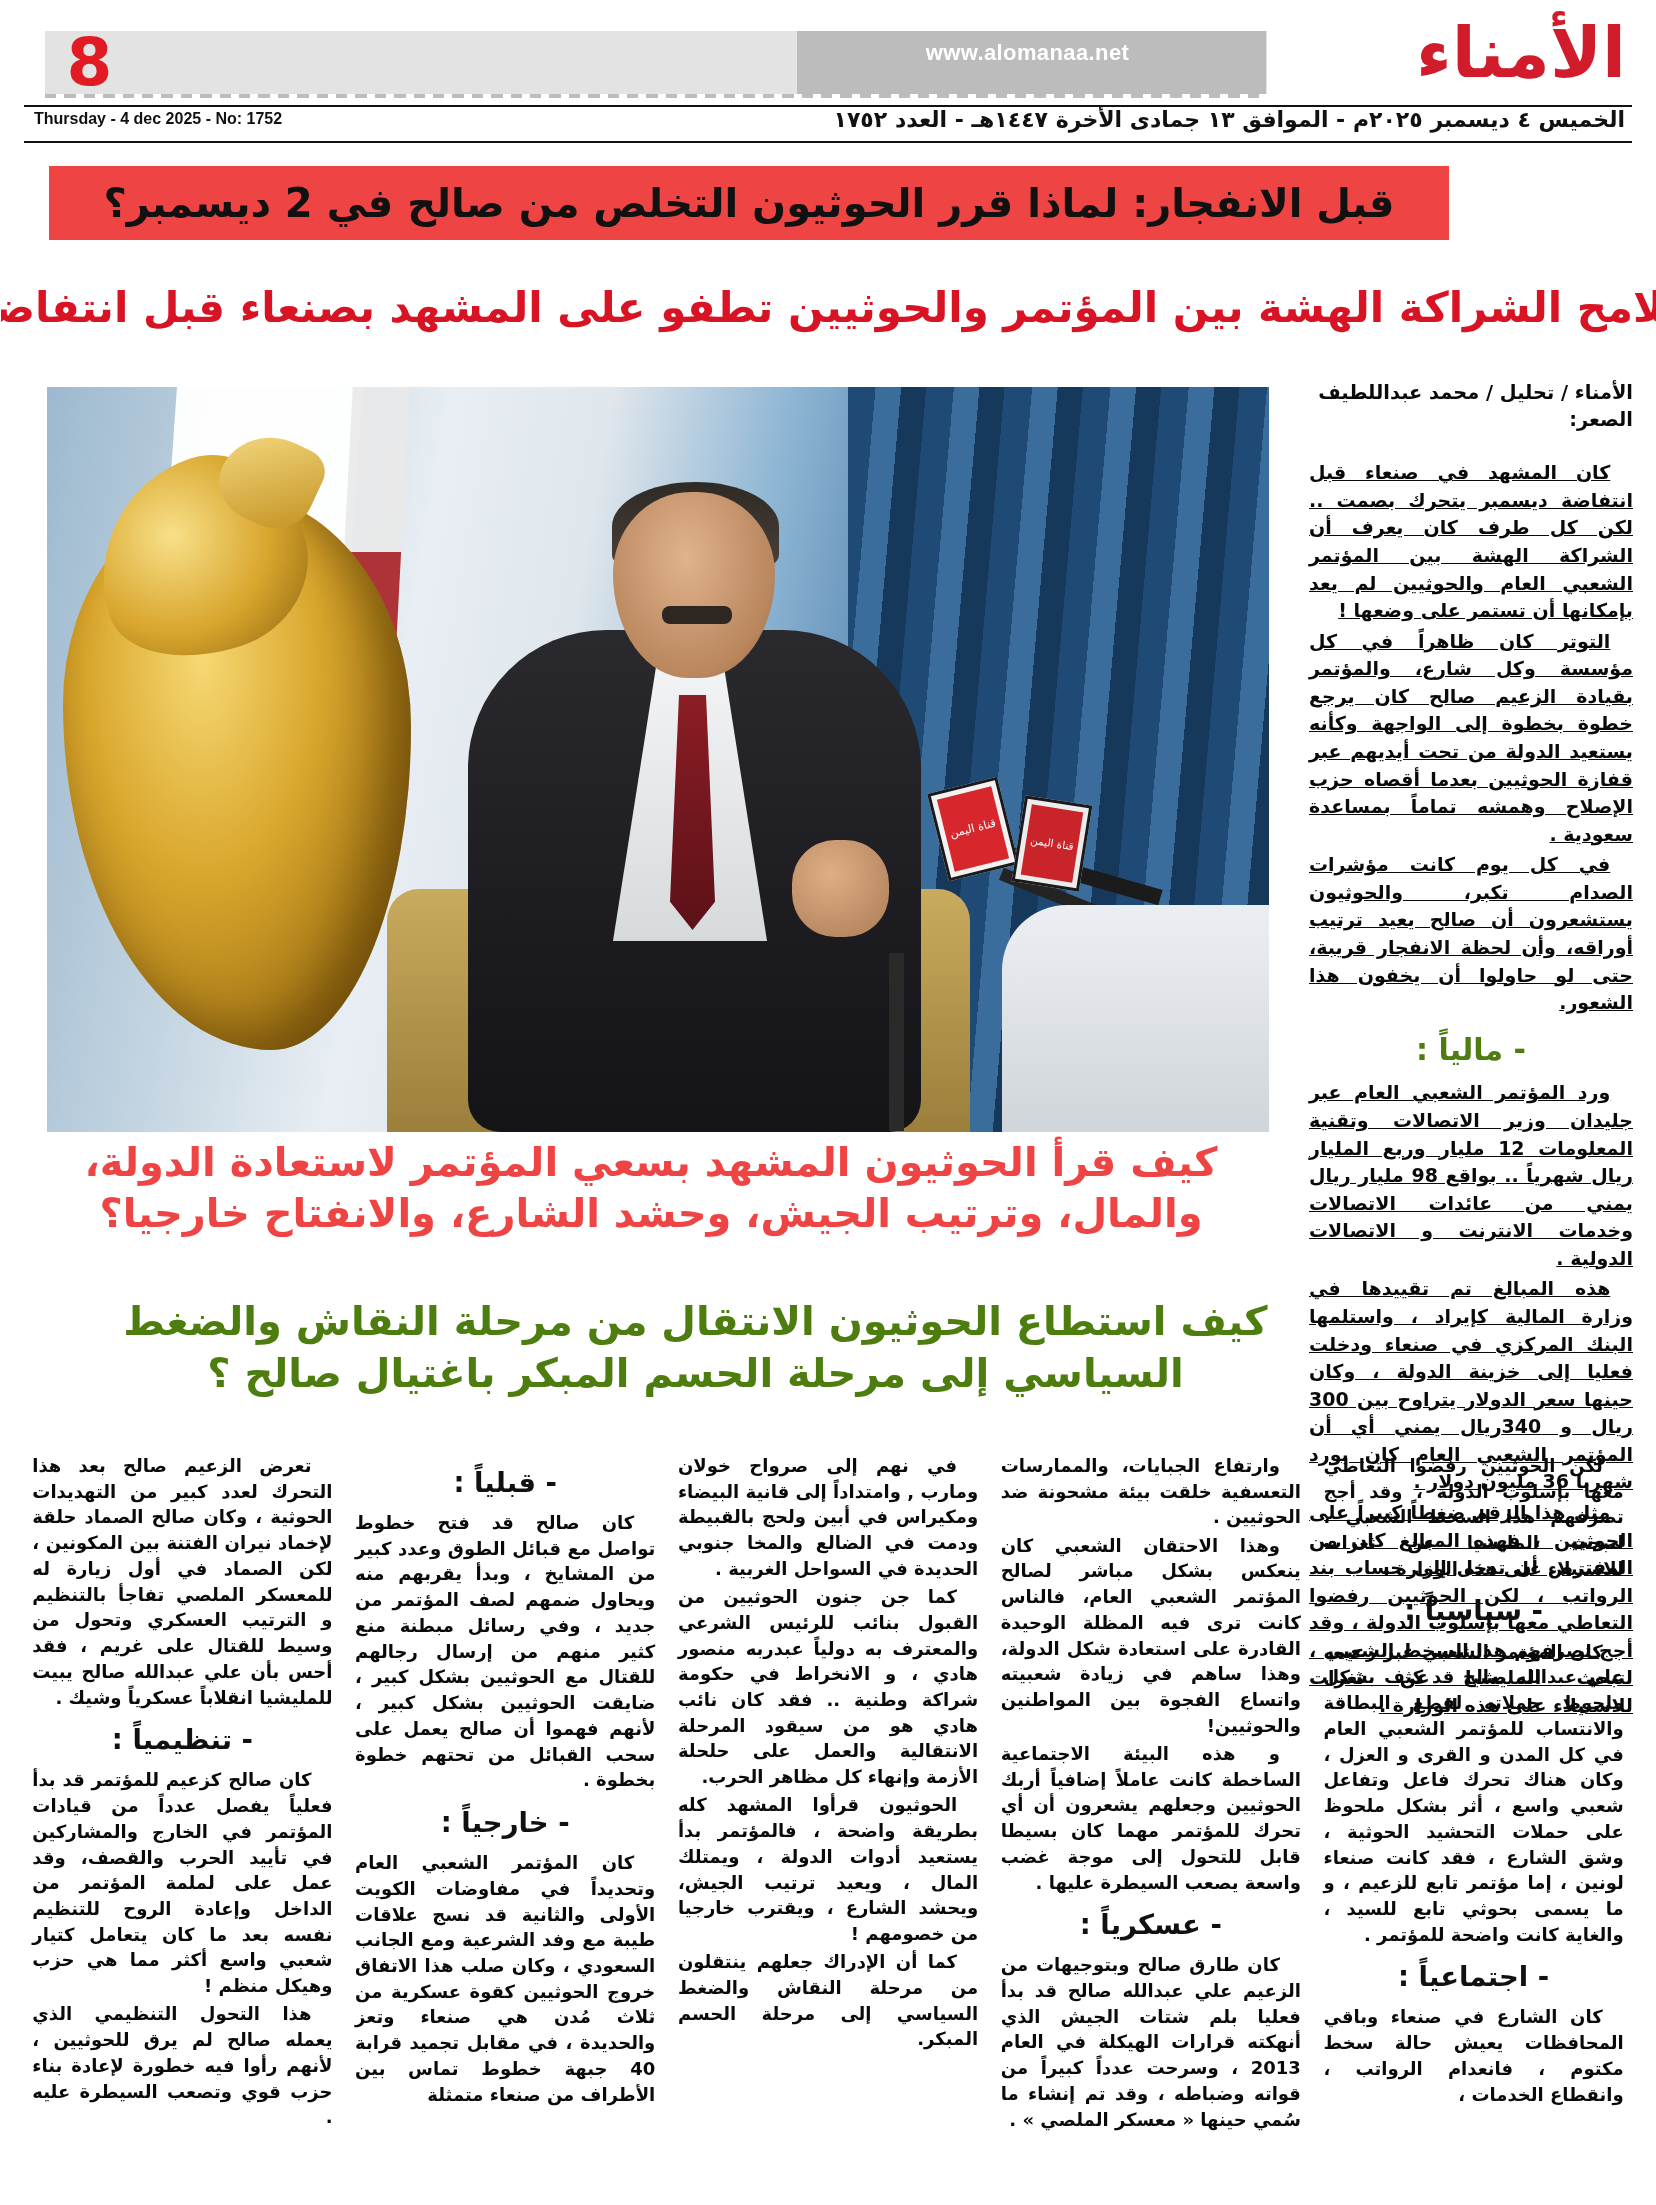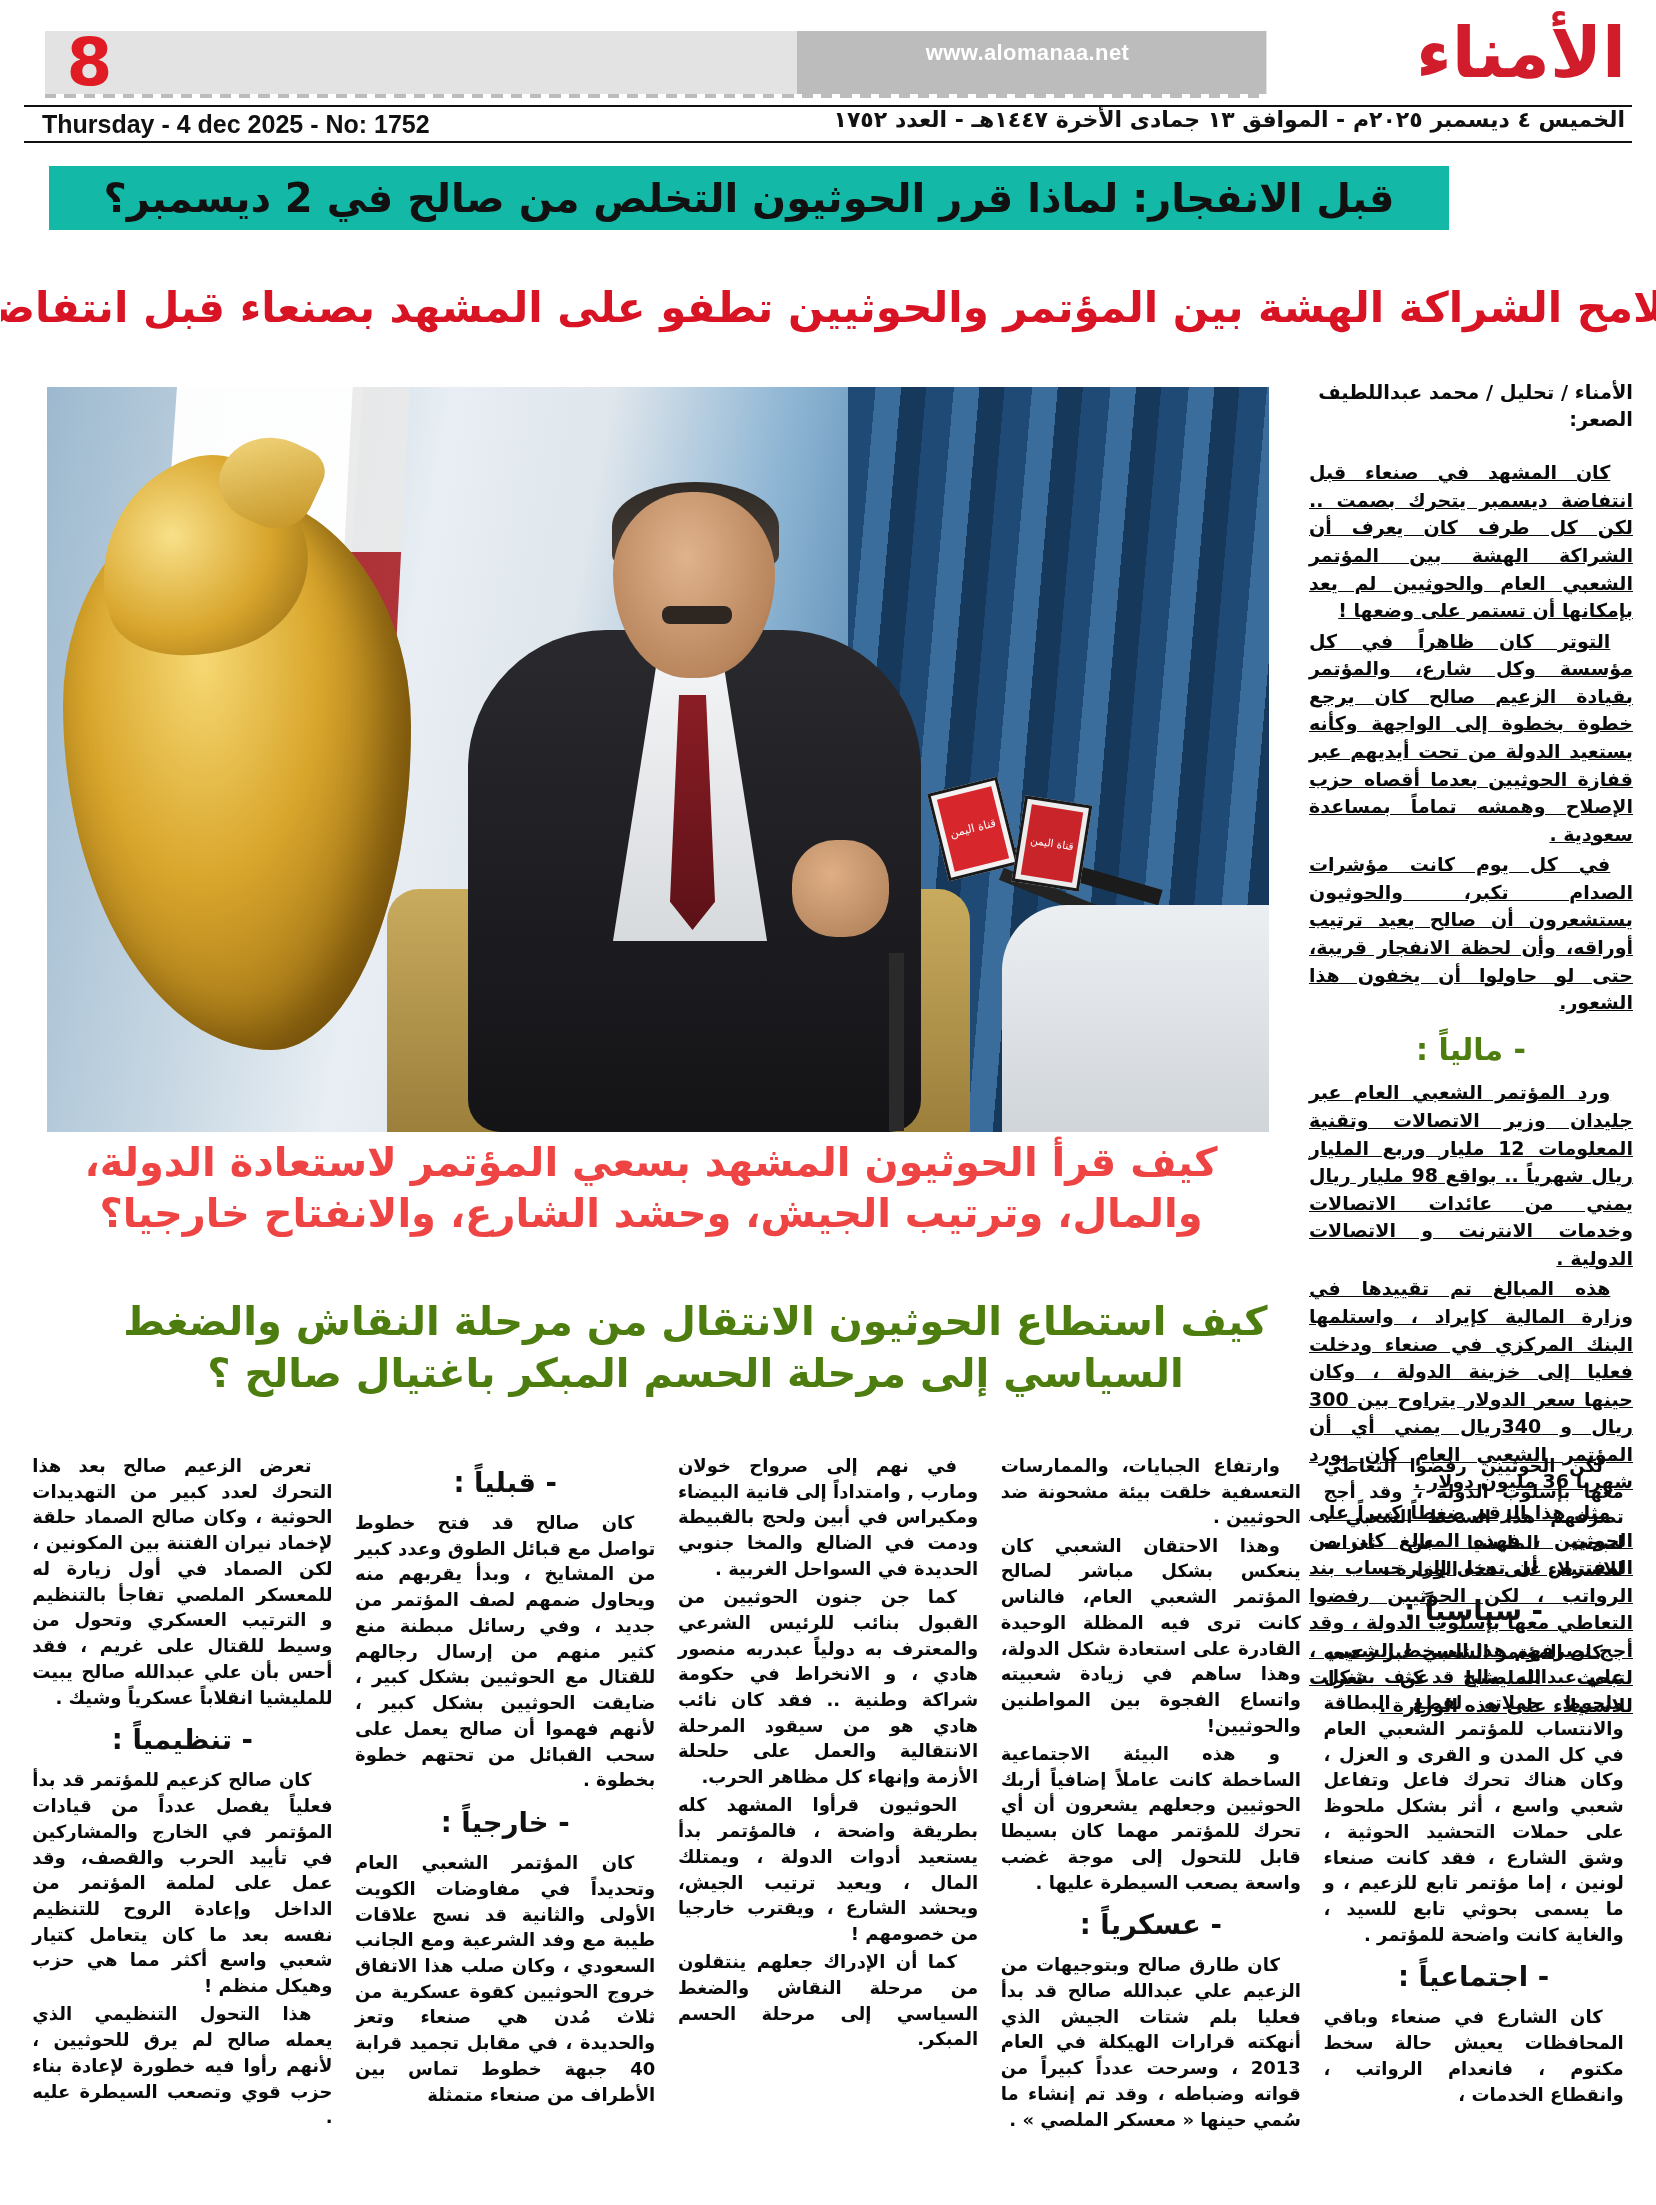--- a/index.html
+++ b/index.html
@@ -37,34 +37,33 @@
     position:absolute;left:45px;top:94px;width:1222px;height:4px;
     background:repeating-linear-gradient(to right,#bcbcbc 0 11.3px,#ffffff 11.3px 19.4px);
   }
 
   
   .datestrip{position:absolute;left:0;top:105px;width:1657px;height:39px;}
   .datestrip .rule-top{position:absolute;left:24px;top:0;width:1608px;height:2.4px;background:#111;}
   .datestrip .rule-bot{position:absolute;left:24px;top:36px;width:1608px;height:2.4px;background:#111;}
   .date-en{
     position:absolute;left:34px;top:4.9px;
-    font-family:"Liberation Sans",sans-serif;font-weight:bold;font-size:25px;color:#111;
+    font-family:"Liberation Sans",sans-serif;font-weight:bold;font-size:16px;color:#111;
     direction:ltr;
-    margin-left:8px;
   }
   .date-ar{
     position:absolute;right:32px;top:1.6px;
     font-family:"DejaVu Sans","Liberation Sans",sans-serif;font-weight:bold;font-size:22px;color:#111;
     direction:rtl;
   }
 
   
   .yellow-banner{
-    position:absolute;left:49px;top:166px;width:1400px;height:64px;
-    background:#14b8a6;
+    position:absolute;left:49px;top:166px;width:1400px;height:74px;
+    background:#ef4444;
   }
   .yellow-banner .txt{
     position:absolute;inset:0;
     display:flex;align-items:center;justify-content:center;
     color:#111;font-weight:bold;font-size:40px;direction:rtl;
     font-family:"DejaVu Sans","Liberation Sans",sans-serif;
     white-space:nowrap;letter-spacing:-0.8px;
   }
 
   

